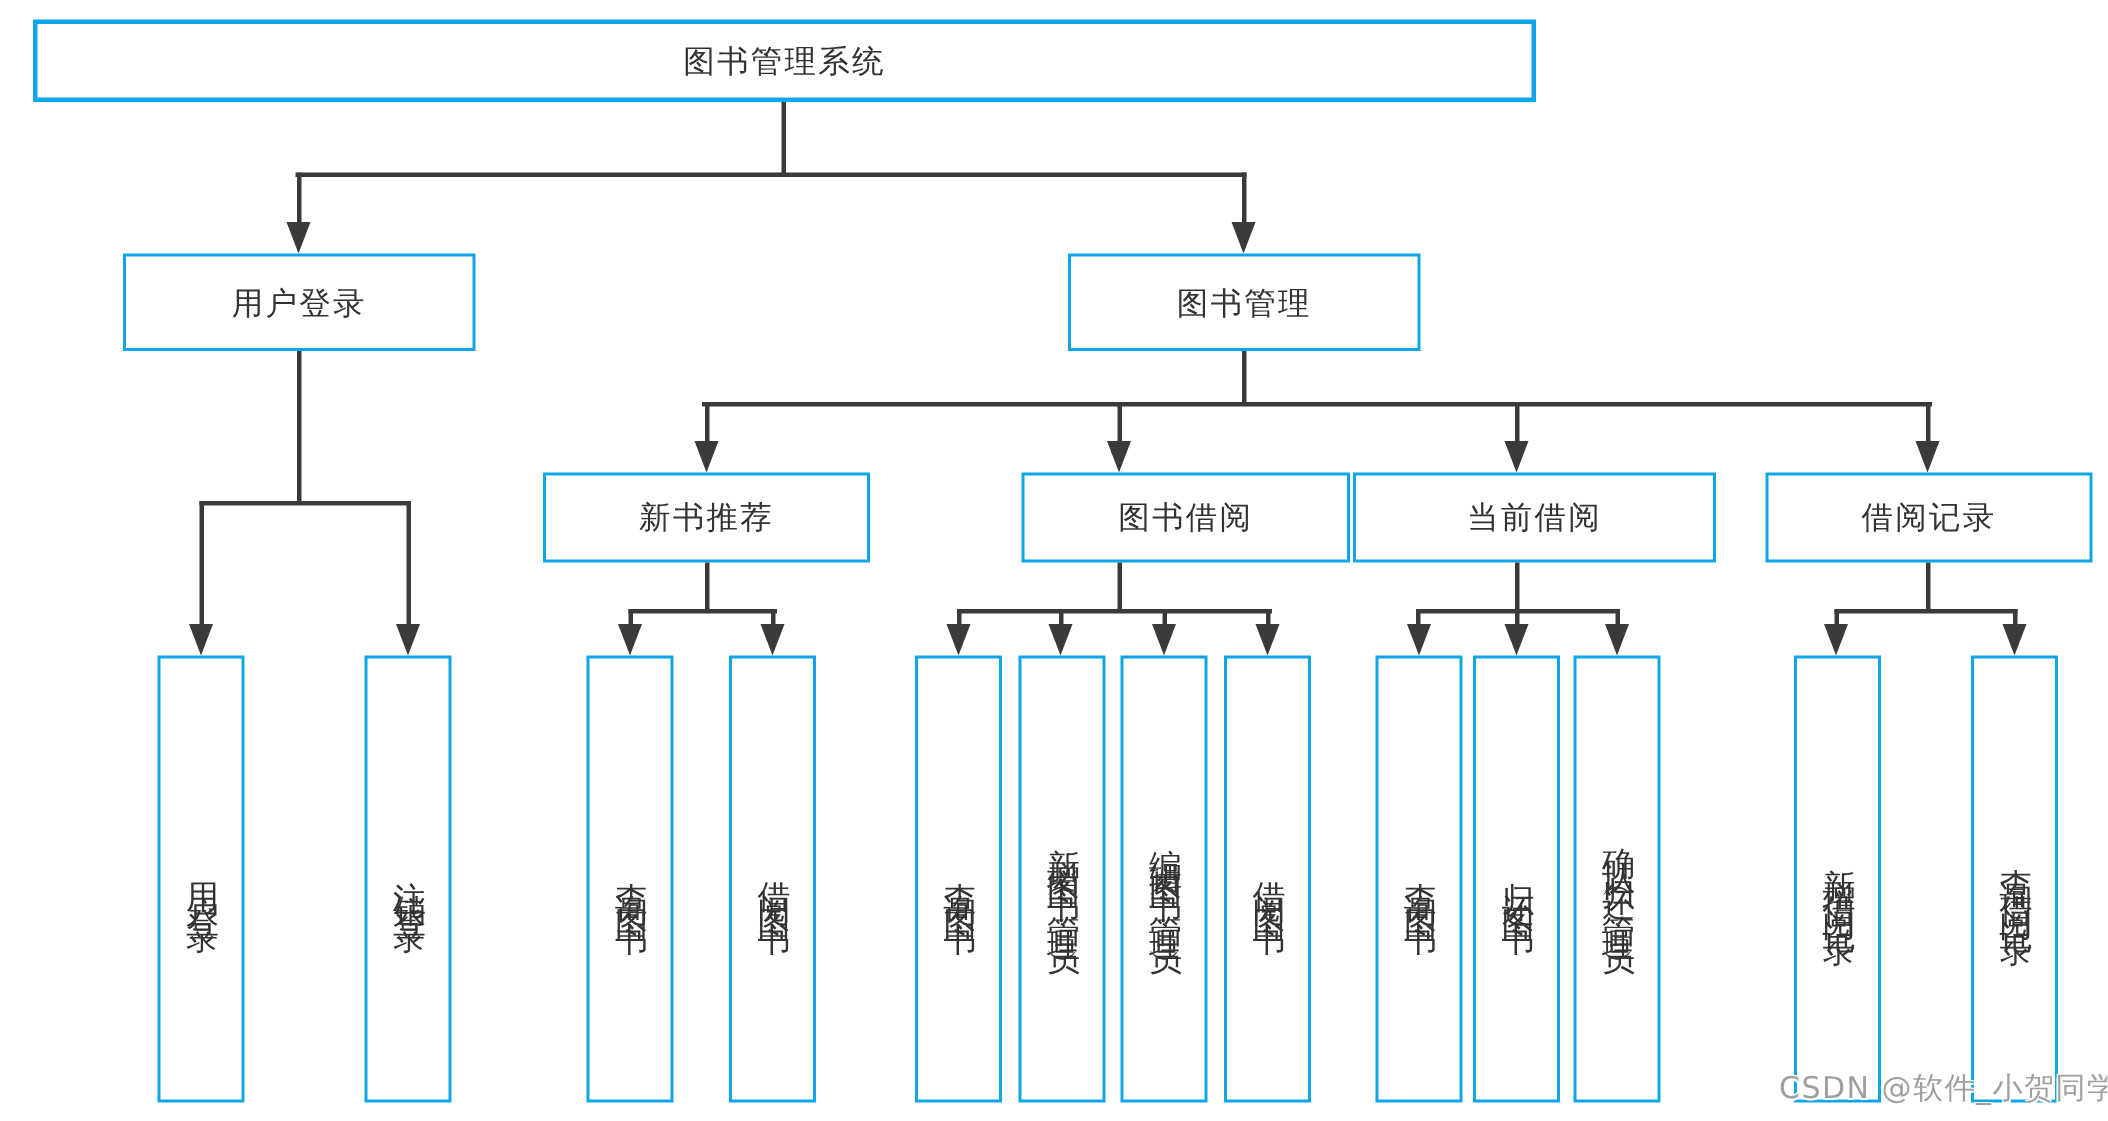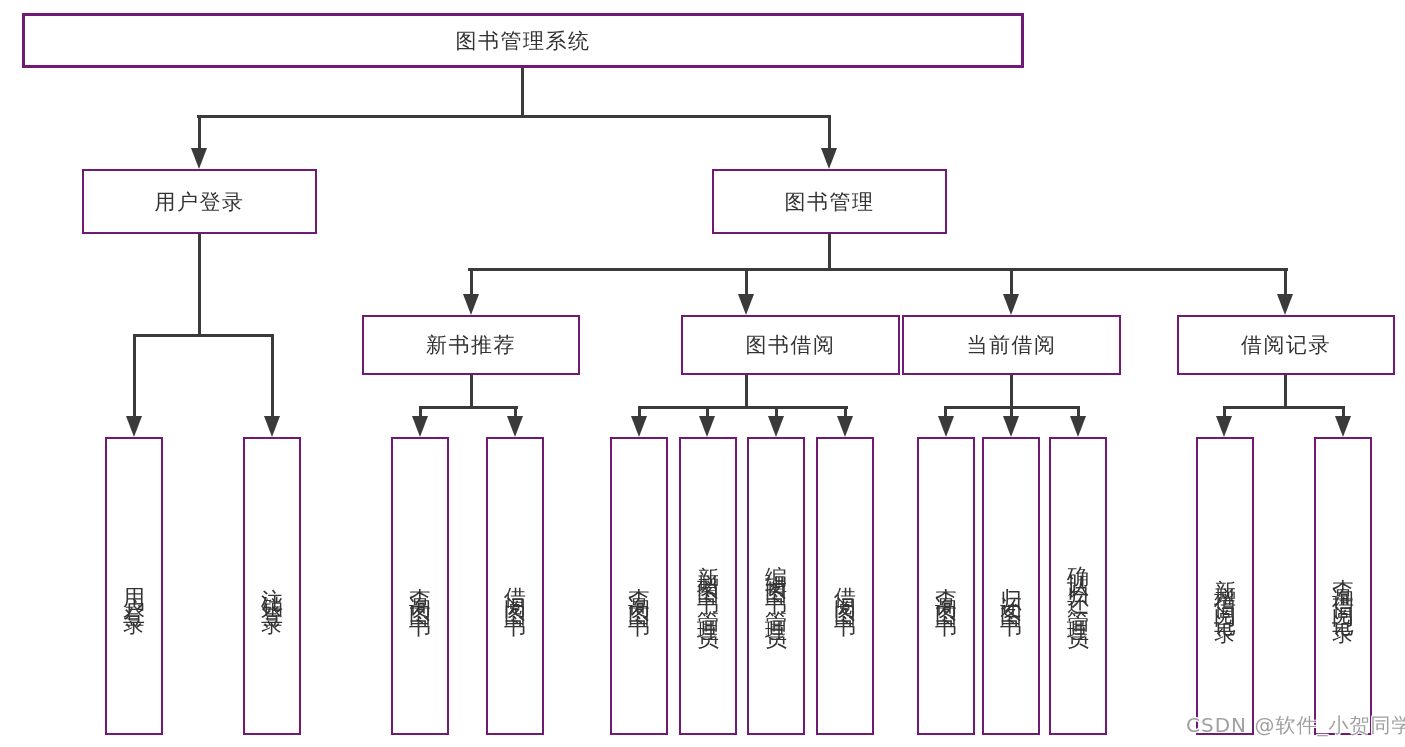--- a/index.html
+++ b/index.html
@@ -3,21 +3,21 @@
 <meta charset="utf-8">
 <style>
   html,body { margin:0; padding:0; background:#ffffff; }
   .stage {
     position:relative; width:1405px; height:747px;
     background:#ffffff; overflow:hidden;
     font-family:"DejaVu Sans","Liberation Sans",sans-serif;
   }
   .box {
     position:absolute; box-sizing:border-box;
-    border:2px solid #701a75; background:#ffffff;
+    border:2px solid #0ea5e9; background:#ffffff;
     display:flex; align-items:center; justify-content:center;
     color:#333333;
   }
   .hbox { font-size:21px; letter-spacing:1.5px; }
   .rootbox { border-width:3px; }
   .leaf {
     writing-mode:vertical-rl;
     font-size:22px; letter-spacing:9px; line-height:1;
     padding-top:4px;
   }
@@ -43,21 +43,21 @@
   <div class="box hbox rootbox" style="left:22px;top:13px;width:1002px;height:55px;">图书管理系统</div>
 
   <div class="box hbox" style="left:82px;top:169px;width:235px;height:65px;">用户登录</div>
 
   <div class="box hbox" style="left:362px;top:315px;width:218px;height:60px;">新书推荐</div>
 
   <div class="box hbox" style="left:712px;top:169px;width:235px;height:65px;">图书管理</div>
 
   <div class="box hbox" style="left:637px;top:315px;width:219px;height:60px;margin-left:44px;">图书借阅</div>
 
-  <div class="box hbox" style="left:902px;top:315px;width:219px;height:60px;">当前借阅</div>
+  <div class="box hbox" style="left:902px;top:315px;width:242px;height:60px;">当前借阅</div>
 
   <div class="box hbox" style="left:1177px;top:315px;width:218px;height:60px;">借阅记录</div>
 
   <div class="box leaf" style="left:105px;top:437px;width:58px;height:298px;">用户登录</div>
 
   <div class="box leaf" style="left:243px;top:437px;width:58px;height:298px;">注销登录</div>
 
   <div class="box leaf" style="left:391px;top:437px;width:58px;height:298px;">查询图书</div>
 
   <div class="box leaf" style="left:486px;top:437px;width:58px;height:298px;">借阅图书</div>

